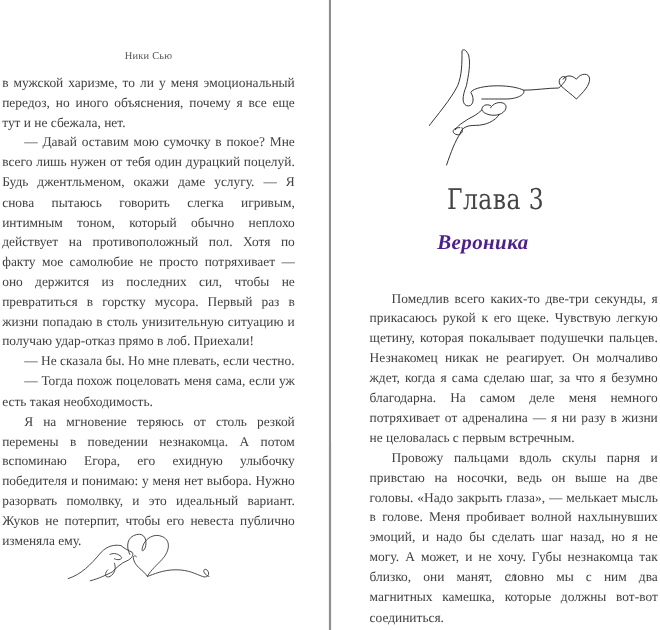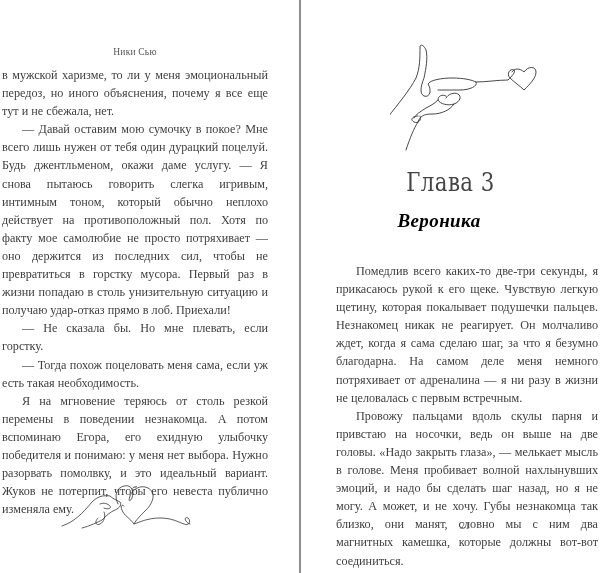--- a/index.html
+++ b/index.html
@@ -32,39 +32,39 @@
   .ornament-right { position: absolute; left: 390px; top: 38px; width: 170px; height: 115px; }
 
   .chapter-title {
     position: absolute; top: 167px; left: 301px; width: 299px; text-align: center;
     font-family: "DejaVu Serif", serif; font-weight: 200; font-size: 26px; color: #444;
     letter-spacing: 0.5px; transform: scaleX(0.82); transform-origin: center;
   }
   .chapter-subtitle {
     position: absolute; top: 210px; left: 301px; width: 276px; text-align: center;
     font-family: "Liberation Serif", serif; font-style: italic; font-weight: bold;
-    font-size: 19px; color: #000000; letter-spacing: 0.4px;
+    font-size: 19px; color: #4c1d95; letter-spacing: 0.4px;
   }
   .page-number {
     position: absolute; top: 520px; left: 460px; width: 36px; text-align: left;
     font-size: 10px; color: #777;
   }
 </style>
 </head>
 <body>
 
 <div class="spread">
 
   <div class="page page-left">
     <div class="running-head">Ники Сью</div>
 
     <div class="body-text left-text">
       <p>в мужской харизме, то ли у меня эмоциональный передоз, но иного объяснения, почему я все еще тут и не сбежала, нет.</p>
       <p class="indent">— Давай оставим мою сумочку в покое? Мне всего лишь нужен от тебя один дурацкий поцелуй. Будь джентльменом, окажи даме услугу. — Я снова пытаюсь говорить слегка игривым, интимным тоном, который обычно неплохо действует на противоположный пол. Хотя по факту мое самолюбие не просто потряхивает — оно держится из последних сил, чтобы не превратиться в горстку мусора. Первый раз в жизни попадаю в столь унизительную ситуацию и получаю удар-отказ прямо в лоб. Приехали!</p>
-      <p class="indent">— Не сказала бы. Но мне плевать, если горстку.</p>
+      <p class="indent">— Не сказала бы. Но мне плевать, если честно.</p>
       <p class="indent">— Тогда похож поцеловать меня сама, если уж есть такая необходимость.</p>
       <p class="indent">Я на мгновение теряюсь от столь резкой перемены в поведении незнакомца. А потом вспоминаю Егора, его ехидную улыбочку победителя и понимаю: у меня нет выбора. Нужно разорвать помолвку, и это идеальный вариант. Жуков не потерпит, чтобы его невеста публично изменяла ему.</p>
     </div>
 
     <svg class="ornament-left" viewBox="0 0 150 60" fill="none" stroke="#333" stroke-width="0.8" stroke-linecap="round">
       <path d="M2 44 C 14 40, 22 32, 32 20 C 38 14, 44 13, 50 14 C 52 16, 56 18, 60 20 C 62 22, 60 26, 55 28 C 50 30, 46 34, 42 38 C 38 40, 30 44, 22 46"></path>
       <path d="M40 22 C 44 20, 48 22, 50 24 C 52 26, 48 28, 44 26"></path>
       <path d="M44 30 C 46 34, 44 40, 40 42 C 36 44, 34 40, 38 36"></path>
       <path d="M58 22 C 54 14, 56 6, 64 4 C 72 2, 74 10, 72 16 C 70 20, 68 20, 70 14 C 72 8, 80 2, 88 6 C 96 10, 94 20, 86 28 C 80 34, 76 38, 74 42 C 70 36, 64 34, 62 28 C 60 24, 62 22, 64 24"></path>
       <path d="M74 42 C 80 40, 88 36, 100 36 C 112 36, 118 40, 124 42 C 128 44, 132 40, 128 36 C 124 34, 124 40, 130 42"></path>

